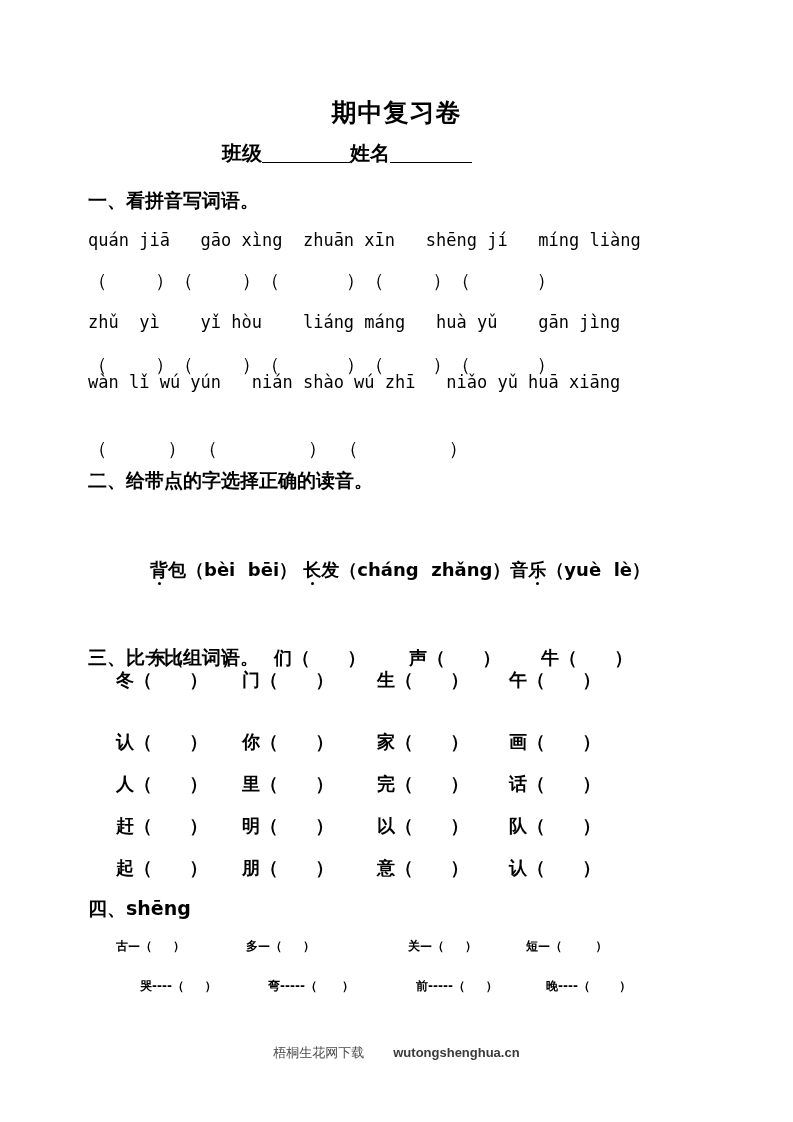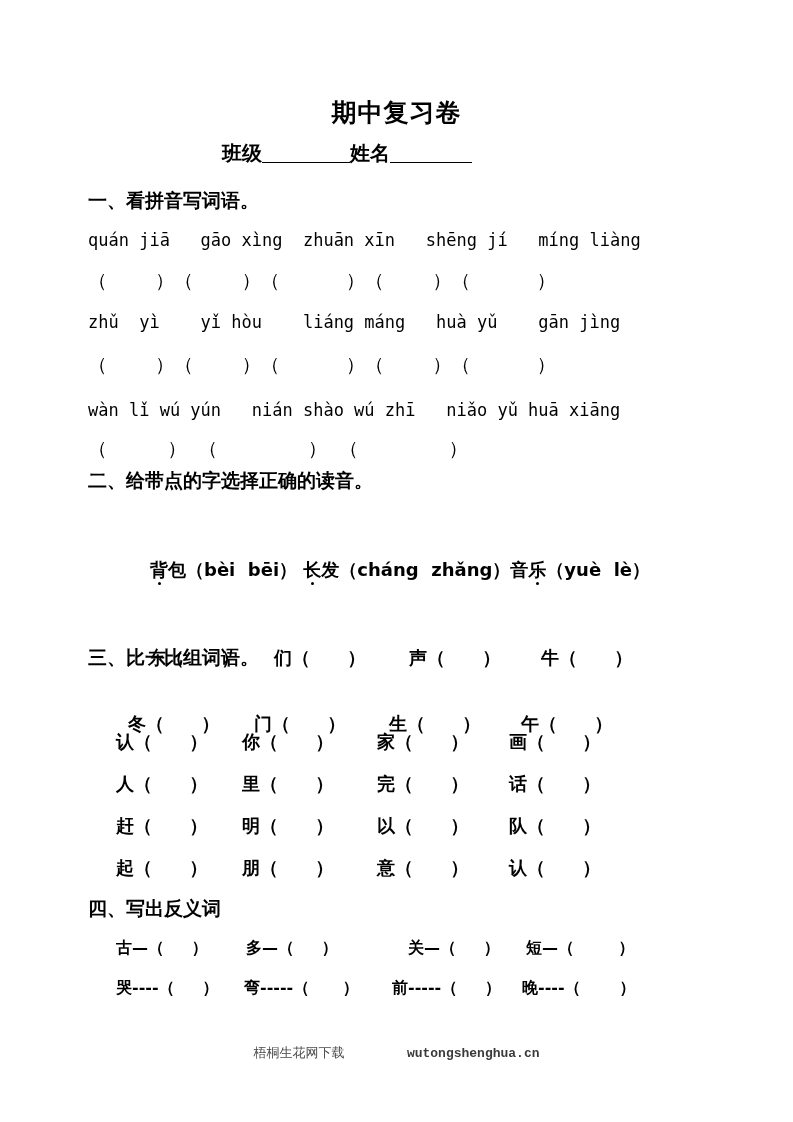--- a/index.html
+++ b/index.html
@@ -85,21 +85,21 @@
     left: 88px;
     width: 620px;
     font-size: 19px;
     font-family: "DejaVu Sans", "Liberation Sans", sans-serif;
     white-space: pre;
   }
   #p-row1 { top: 230px; }
   #b-row1 { top: 268px; }
   #p-row2 { top: 312px; }
   #b-row2 { top: 352px; }
-  #p-row3 { top: 400px; }
+  #p-row3 { top: 372px; }
   #b-row3 { top: 436px; }
 
   
   .s2-line {
     position: absolute;
     left: 116px;
     font-size: 18px;
     font-weight: bold;
     white-space: pre;
     font-family: "DejaVu Sans", "Liberation Sans", sans-serif;
@@ -127,59 +127,59 @@
   .s3-row {
     position: absolute;
     left: 116px;
     width: 600px;
     font-size: 18px;
     font-weight: bold;
     white-space: pre;
     font-family: "DejaVu Sans", "Liberation Sans", sans-serif;
   }
   #s3-r1 { top: 646px; margin-left: 32px; }
-  #s3-r2 { top: 712px; margin-left: 12px; }
+  #s3-r2 { top: 668px; }
   #s3-r3 { top: 730px; }
   #s3-r4 { top: 772px; }
   #s3-r5 { top: 814px; }
   #s3-r6 { top: 856px; }
 
   .s3-cell {
     display: inline-block;
   }
   .s3-c1 { width: 126px; }
   .s3-c2 { width: 135px; }
   .s3-c3 { width: 132px; }
   .s3-c4 { width: 130px; }
 
   
   .s4-row {
     position: absolute;
     left: 116px;
     width: 600px;
-    font-size: 16px;
+    font-size: 12px;
     font-weight: bold;
     white-space: pre;
     font-family: "DejaVu Sans", "Liberation Sans", sans-serif;
     text-decoration: underline;
   }
   #s4-r1 { top: 938px; }
-  #s4-r2 { top: 978px; }
+  #s4-r2 { top: 978px; margin-left: 24px; }
 
   
   .footer {
     position: absolute;
     left: 0;
     top: 1044px;
     width: 793px;
     text-align: center;
     font-size: 13px;
     color: #4a4a4a;
     white-space: pre;
-    font-family: Liberation Mono, monospace;
+    font-family: Liberation Sans, sans-serif;
   }
   .footer .site {
     font-weight: bold;
     color: #3a3a3a;
   }
 </style>
 </head>
 <body>
 
 <div class="page">
@@ -206,20 +206,20 @@
 
   <div class="sec-head" id="sec3-head">三、比一比组词语。</div>
 
   <div class="s3-row" id="s3-r1"><span class="s3-cell s3-c1"><span>东</span><span>（      ）</span></span><span class="s3-cell s3-c2"><span>们</span><span>（      ）</span></span><span class="s3-cell s3-c3"><span>声</span><span>（      ）</span></span><span class="s3-cell s3-c4"><span>牛</span><span>（      ）</span></span></div>
   <div class="s3-row" id="s3-r2"><span class="s3-cell s3-c1"><span>冬</span><span>（      ）</span></span><span class="s3-cell s3-c2"><span>门</span><span>（      ）</span></span><span class="s3-cell s3-c3"><span>生</span><span>（      ）</span></span><span class="s3-cell s3-c4"><span>午</span><span>（      ）</span></span></div>
   <div class="s3-row" id="s3-r3"><span class="s3-cell s3-c1"><span>认</span><span>（      ）</span></span><span class="s3-cell s3-c2"><span>你</span><span>（      ）</span></span><span class="s3-cell s3-c3"><span>家</span><span>（      ）</span></span><span class="s3-cell s3-c4"><span>画</span><span>（      ）</span></span></div>
   <div class="s3-row" id="s3-r4"><span class="s3-cell s3-c1"><span>人</span><span>（      ）</span></span><span class="s3-cell s3-c2"><span>里</span><span>（      ）</span></span><span class="s3-cell s3-c3"><span>完</span><span>（      ）</span></span><span class="s3-cell s3-c4"><span>话</span><span>（      ）</span></span></div>
   <div class="s3-row" id="s3-r5"><span class="s3-cell s3-c1"><span>赶</span><span>（      ）</span></span><span class="s3-cell s3-c2"><span>明</span><span>（      ）</span></span><span class="s3-cell s3-c3"><span>以</span><span>（      ）</span></span><span class="s3-cell s3-c4"><span>队</span><span>（      ）</span></span></div>
   <div class="s3-row" id="s3-r6"><span class="s3-cell s3-c1"><span>起</span><span>（      ）</span></span><span class="s3-cell s3-c2"><span>朋</span><span>（      ）</span></span><span class="s3-cell s3-c3"><span>意</span><span>（      ）</span></span><span class="s3-cell s3-c4"><span>认</span><span>（      ）</span></span></div>
 
-  <div class="sec-head" id="sec4-head">四、写出反义词</div>
+  <div class="sec-head" id="sec4-head">四、shēng</div>
 
   <div class="s4-row" id="s4-r1"><span style="display: inline-block; width: 130px;"><span>古</span><span>—</span><span>（     ）</span></span><span style="display: inline-block; width: 162px;"><span>多</span><span>—</span><span>（     ）</span></span><span style="display: inline-block; width: 118px;"><span>关</span><span>—</span><span>（     ）</span></span><span style="display: inline-block;"><span>短</span><span>—</span><span>（        ）</span></span></div>
   <div class="s4-row" id="s4-r2"><span style="display: inline-block; width: 128px;"><span>哭</span><span>----</span><span>（     ）</span></span><span style="display: inline-block; width: 148px;"><span>弯</span><span>-----</span><span>（      ）</span></span><span style="display: inline-block; width: 130px;"><span>前</span><span>-----</span><span>（     ）</span></span><span style="display: inline-block;"><span>晚</span><span>----</span><span>（       ）</span></span></div>
 
   <div class="footer"><span>梧桐生花网下载</span><span>        </span><span class="site">wutongshenghua.cn</span></div>
 
 </div>
 
 </body></html>

